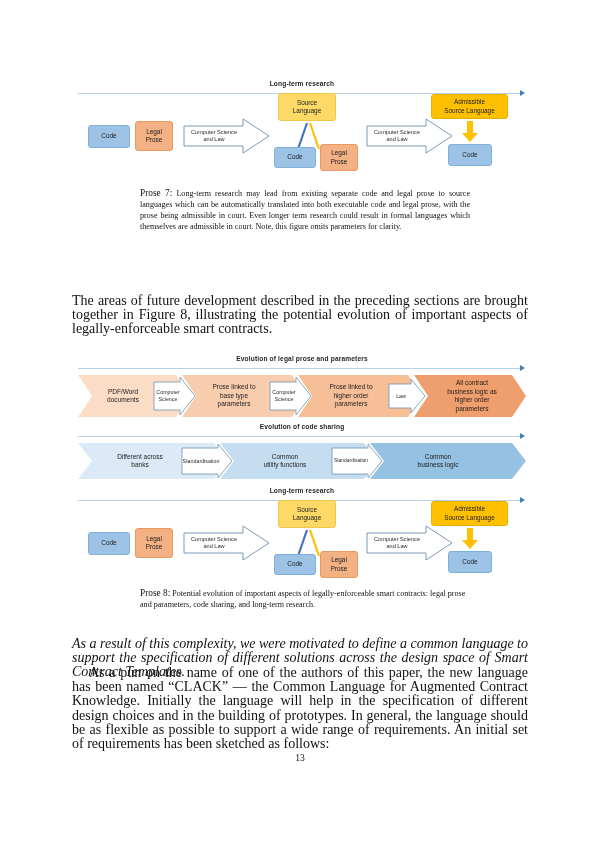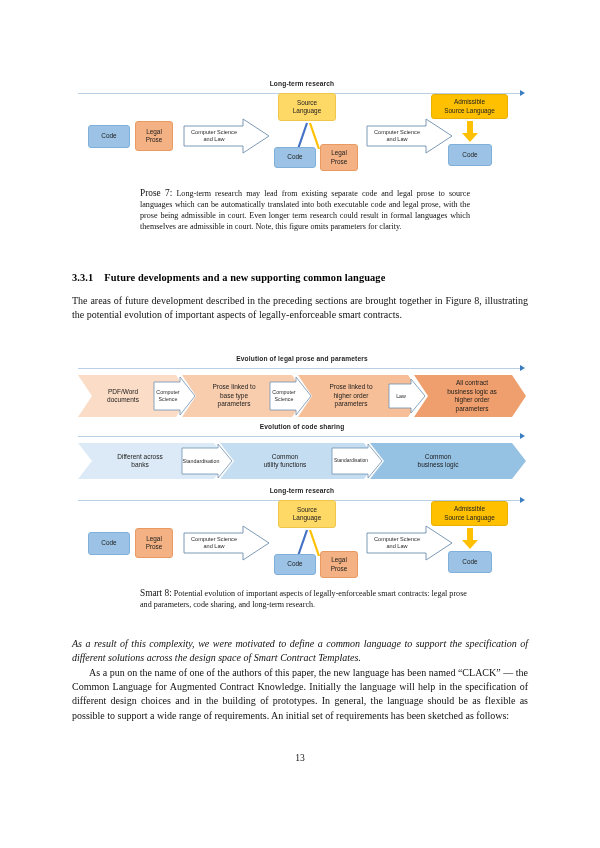--- a/index.html
+++ b/index.html
@@ -37,21 +37,21 @@
     font-weight: bold;
     font-size: 10.4px;
     color: #000;
     letter-spacing: 0.1px;
   }
   .sec-head .num { margin-right: 11px; }
 
   .para {
     position: absolute;
     font-family: "Liberation Serif", serif;
-    font-size: 10.0px;
+    font-size: 14px;
     line-height: 14.2px;
     text-align: justify;
     color: #111;
   }
   .para .indent { display: inline-block; width: 17px; }
 
   .pageno {
     position: absolute;
     width: 600px;
     text-align: center;
@@ -215,23 +215,20 @@
     <div class="rbox blue" style="left:370px; top:64px; width:44px; height:22px;">
       <span>Code</span>
     </div>
   </div>
 
   <div class="caption" style="left:140px; top:188px; width:330px;">
     <span class="figlabel">Prose 7:</span>
     <span>Long-term research may lead from existing separate code and legal prose to source languages which can be automatically translated into both executable code and legal prose, with the prose being admissible in court. Even longer term research could result in formal languages which themselves are admissible in court. Note, this figure omits parameters for clarity.</span>
   </div>
 
-  <div class="sec-head" style="left:72px; top:272px; width:456px;">
-    <span class="num">3.3.1</span><span>Future developments and a new supporting common language</span>
-  </div>
 
   <div class="para" style="left:72px; top:294px; width:456px;">
     <span>The areas of future development described in the preceding sections are brought together in Figure 8, illustrating the potential evolution of important aspects of legally-enforceable smart contracts.</span>
   </div>
 
   <div class="figure" style="left:78px; top:355px; width:448px; height:230px;">
 
     <div style="position:absolute; left:0; top:0; width:448px; height:62px;">
 
       <div class="band-title" style="top:0px;">Evolution of legal prose and parameters</div>
@@ -361,21 +358,21 @@
         <polygon points="6,0 12,0 12,12 17,12 9,21 1,12 6,12" fill="#ffc000"></polygon>
       </svg>
 
       <div class="rbox blue" style="left:370px; top:64px; width:44px; height:22px;">
         <span>Code</span>
       </div>
     </div>
   </div>
 
   <div class="caption" style="left:140px; top:588px; width:330px; text-align:left;">
-    <span class="figlabel">Smart 8:</span>
+    <span class="figlabel">Prose 8:</span>
     <span>Potential evolution of important aspects of legally-enforceable smart contracts: legal prose and parameters, code sharing, and long-term research.</span>
   </div>
 
   <div class="para" style="left:72px; top:637px; width:456px;font-style:italic;">
     <span>As a result of this complexity, we were motivated to define a common language to support the specification of different solutions across the design space of Smart Contract Templates.</span>
   </div>
 
   <div class="para" style="left:72px; top:666px; width:456px;">
     <span class="indent"></span><span>As a pun on the name of one of the authors of this paper, the new language has been named “CLACK” — the Common Language for Augmented Contract Knowledge. Initially the language will help in the specification of different design choices and in the building of prototypes. In general, the language should be as flexible as possible to support a wide range of requirements. An initial set of requirements has been sketched as follows:</span>
   </div>

